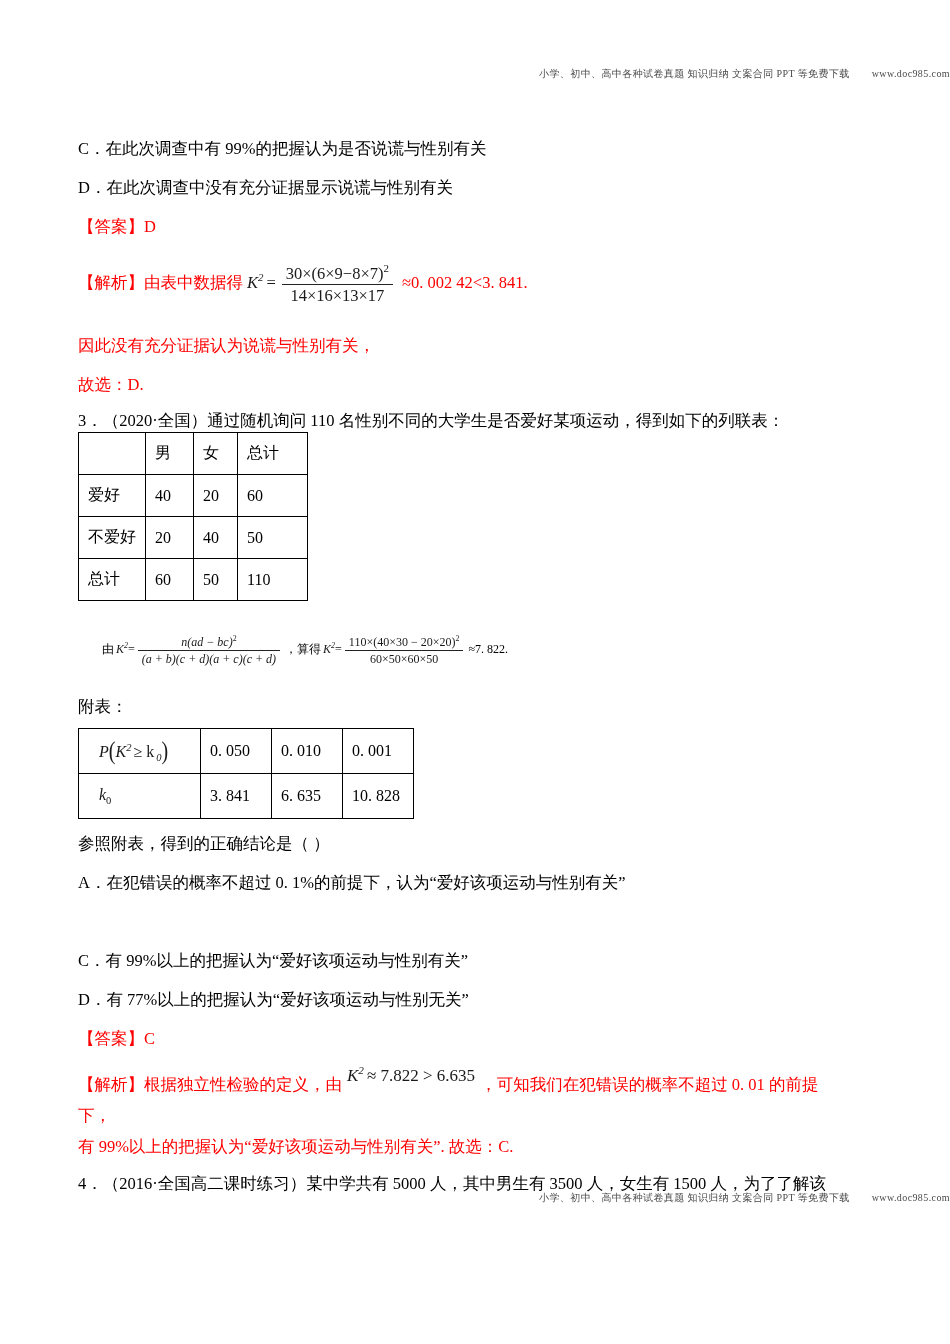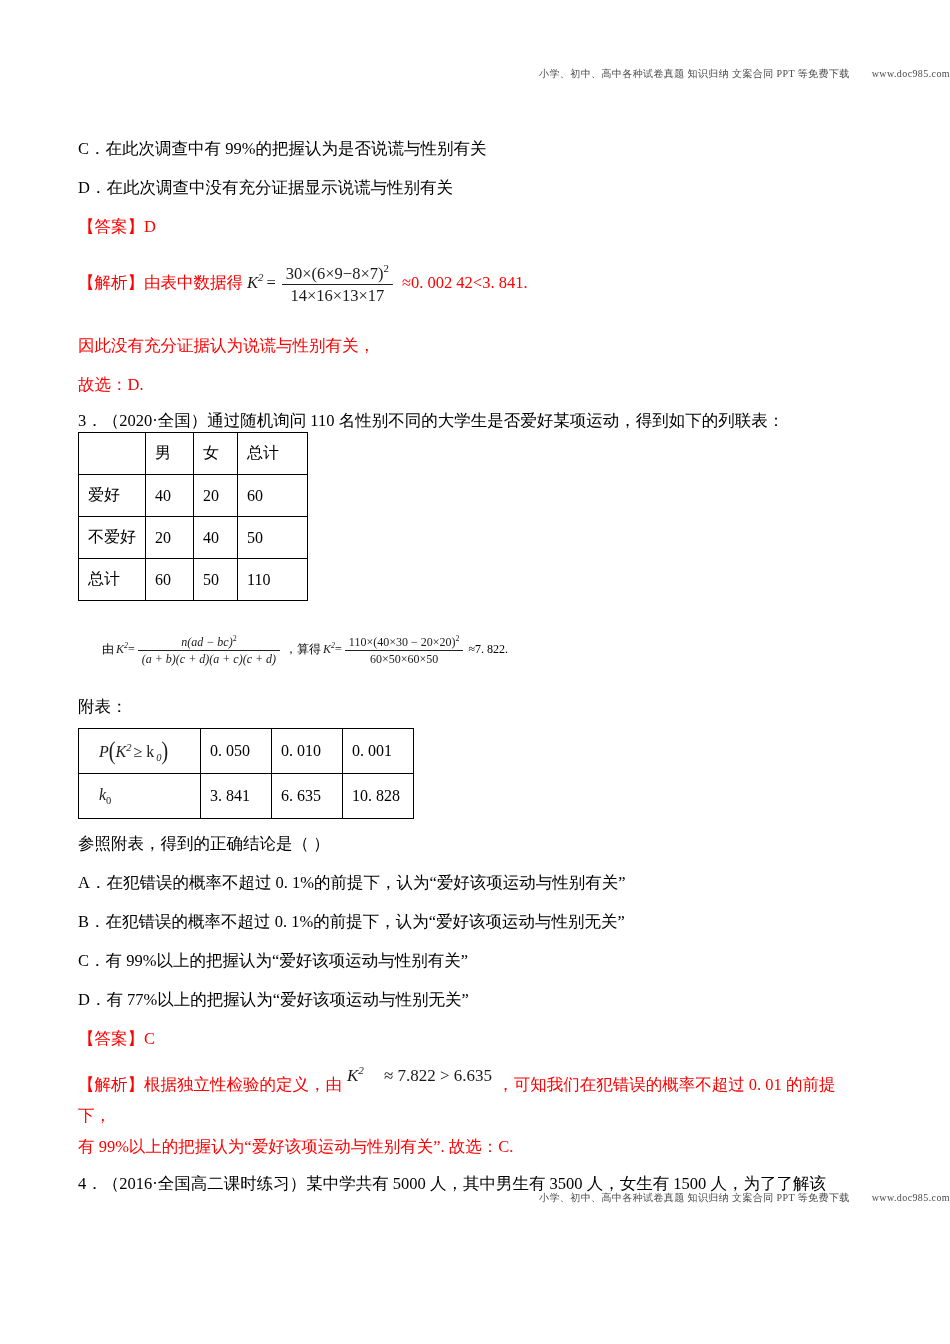--- a/index.html
+++ b/index.html
@@ -189,36 +189,33 @@
   </tbody>
     </table>
 
   <div class="row" style="top:833px;">
     <span>参照附表，得到的正确结论是（        ）</span>
   </div>
 
   <div class="row" style="top:872px;">
     <span>A．在犯错误的概率不超过 0. 1%的前提下，认为“爱好该项运动与性别有关”</span>
   </div>
-  <div class="row" style="top:911px;">
-    <span>B．在犯错误的概率不超过 0. 1%的前提下，认为“爱好该项运动与性别无关”</span>
-  </div>
   <div class="row" style="top:950px;">
     <span>C．有 99%以上的把握认为“爱好该项运动与性别有关”</span>
   </div>
   <div class="row" style="top:989px;">
     <span>D．有 77%以上的把握认为“爱好该项运动与性别无关”</span>
   </div>
 
   <div class="row red" style="top:1028px;">
     <span>【答案】</span><span>C</span>
   </div>
 
   <div class="row red" style="top:1064px;">
-    <span>【解析】</span><span>根据独立性检验的定义，由</span><span class="math red" style="margin:0 5px; vertical-align:9px; font-size:17px;"><span>K</span><sup class="ex">2</sup><span class="rm" style="margin-left:20px;font-family:Liberation Serif, serif;">≈ 7.822 &gt; 6.635</span></span><span>，可知我们在犯错误的概率不超过 0. 01 的前提</span>
+    <span>【解析】</span><span>根据独立性检验的定义，由</span><span class="math red" style="margin:0 5px; vertical-align:9px; font-size:17px;"><span>K</span><sup class="ex">2</sup><span class="rm" style="margin-left:3px;font-family:Liberation Serif, serif;">≈ 7.822 &gt; 6.635</span></span><span>，可知我们在犯错误的概率不超过 0. 01 的前提</span>
   </div>
 
   <div class="row red" style="top:1105px;">
     <span>下，</span>
   </div>
 
   <div class="row red" style="top:1136px;">
     <span>有 99%以上的把握认为“爱好该项运动与性别有关”. 故选：C.</span>
   </div>
 

